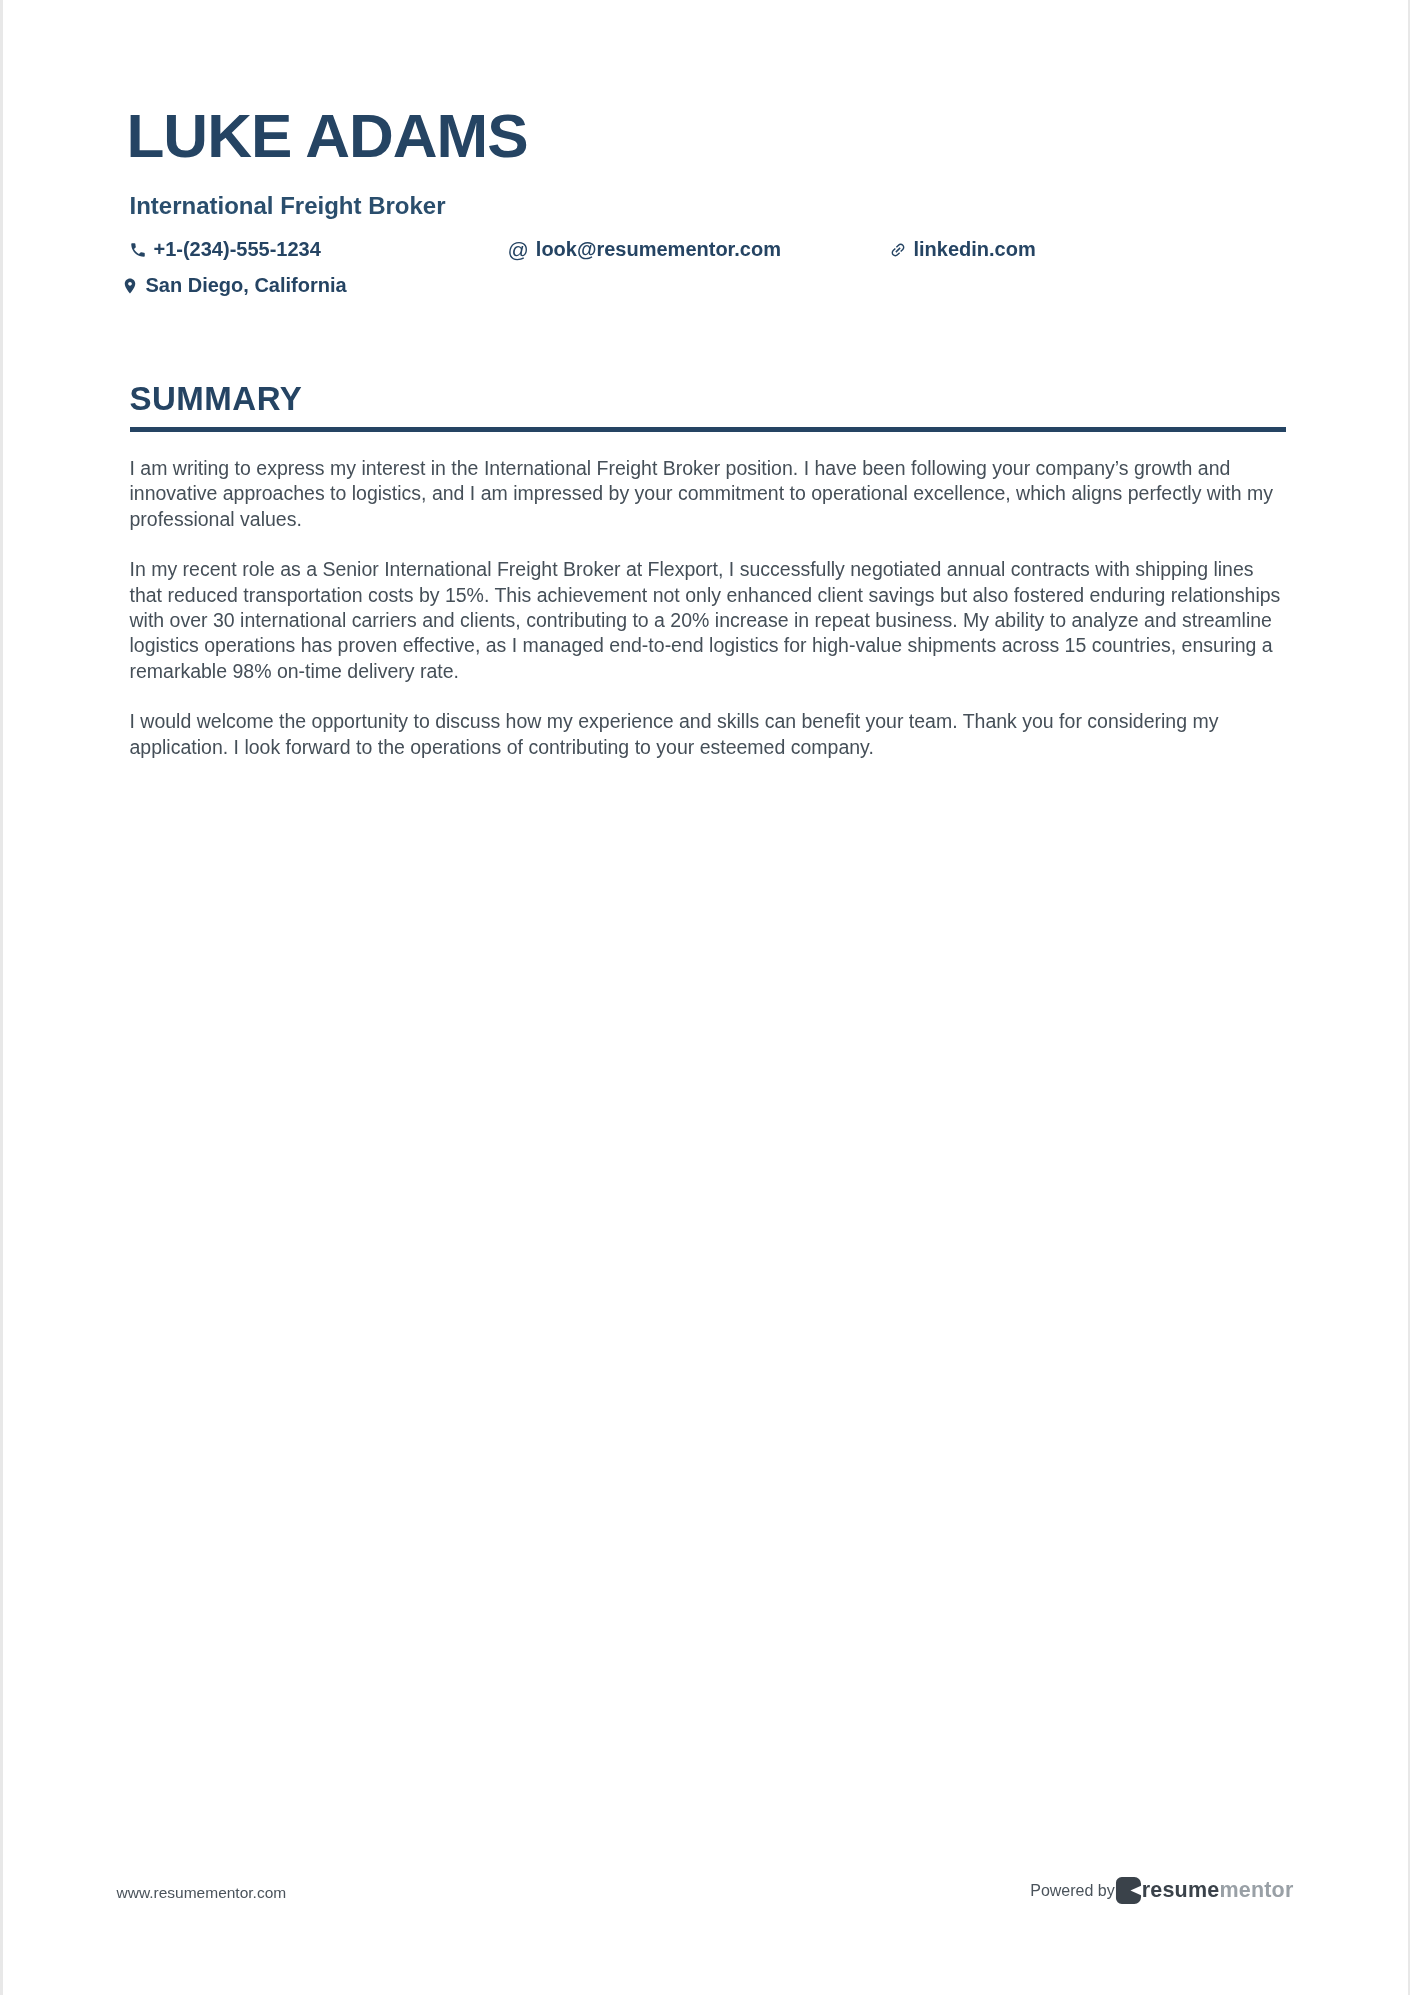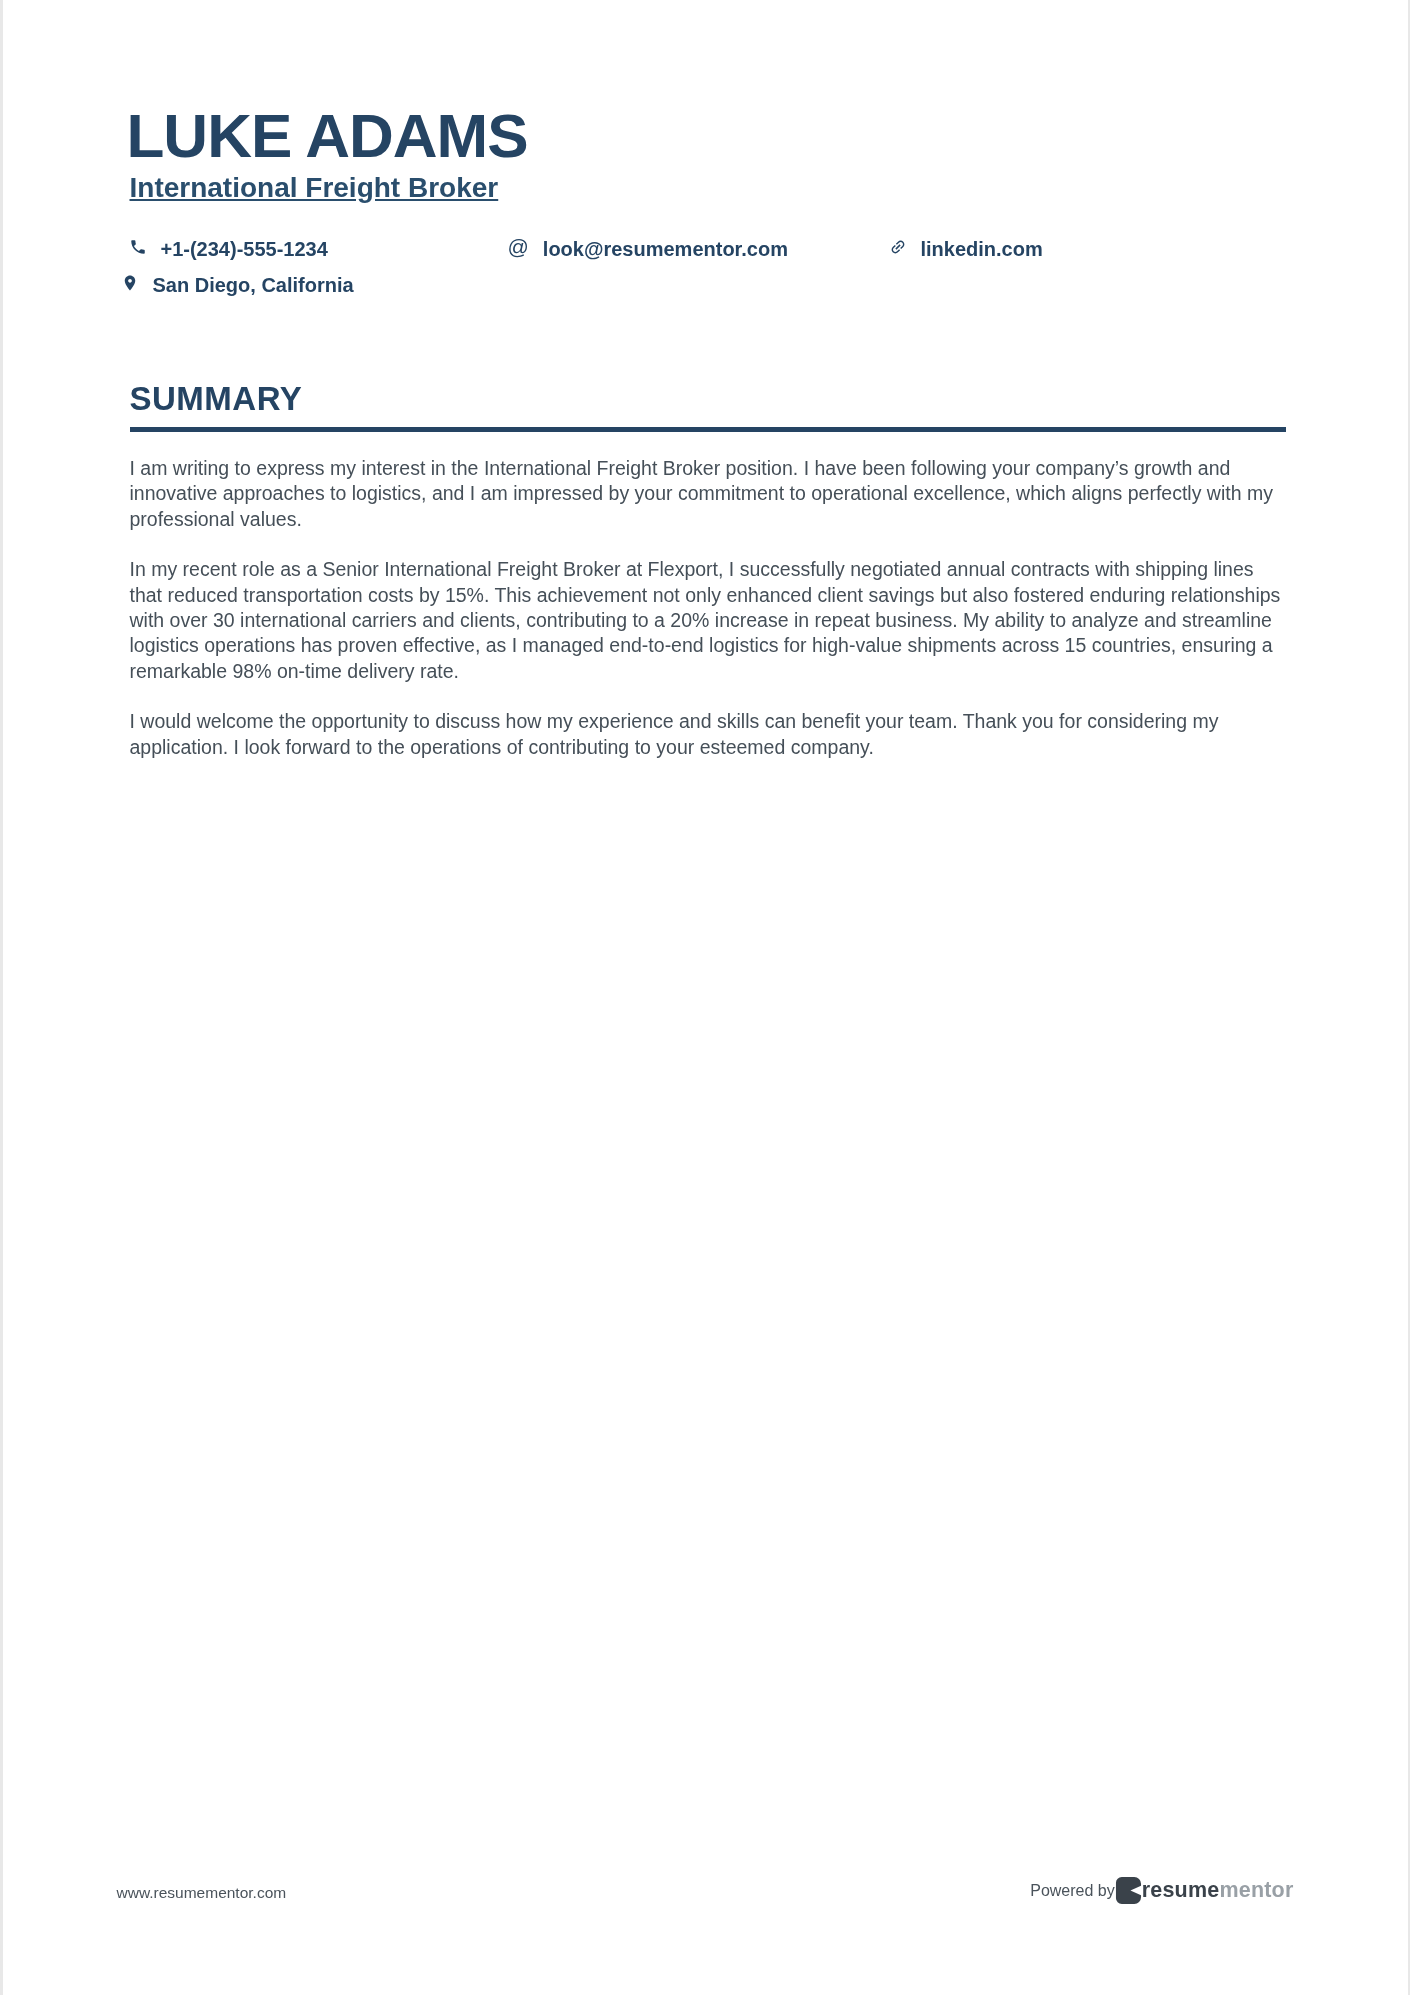--- a/index.html
+++ b/index.html
@@ -20,28 +20,27 @@
     font-family:"Liberation Sans",sans-serif;
     overflow:hidden;
   }
   
   .candidate-name{
     position:absolute;left:124px;top:100px;
     font-size:62px;font-weight:800;letter-spacing:-1px;
     color:var(--navy);
   }
   .job-title{
-    position:absolute;left:127px;top:172px;
-    font-size:28px;font-weight:700;
+    position:absolute;left:127px;top:192px;
+    font-size:24px;font-weight:700;
     color:var(--title-navy);
-    text-decoration:underline;
   }
   .contact{
     position:absolute;
-    display:flex;align-items:flex-start;gap:14px;
+    display:flex;align-items:center;gap:7px;
     font-size:20px;font-weight:700;color:var(--navy);
     white-space:nowrap;
   }
   .contact .cicon{display:inline-flex;width:18px;height:18px;flex:0 0 auto;color:var(--navy);}
   .contact .cicon svg{width:100%;height:100%;}
   .contact .at-glyph{font-size:21px;font-weight:400;line-height:18px;width:auto;}
   #contact-phone{left:126px;top:238px;}
   #contact-email{left:505px;top:238px;}
   #contact-linkedin{left:886px;top:238px;}
   #contact-location{left:118px;top:274px;}

